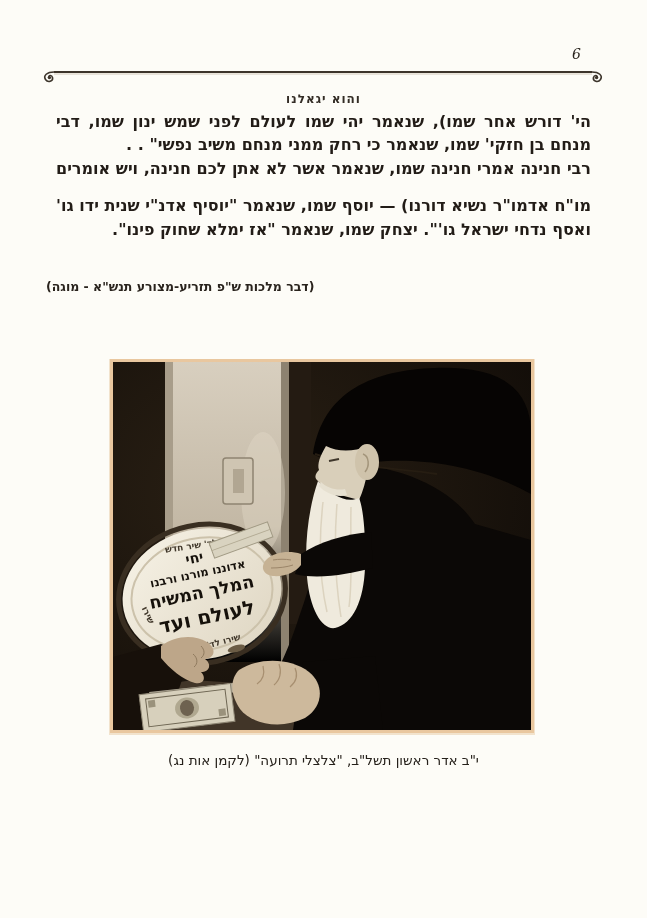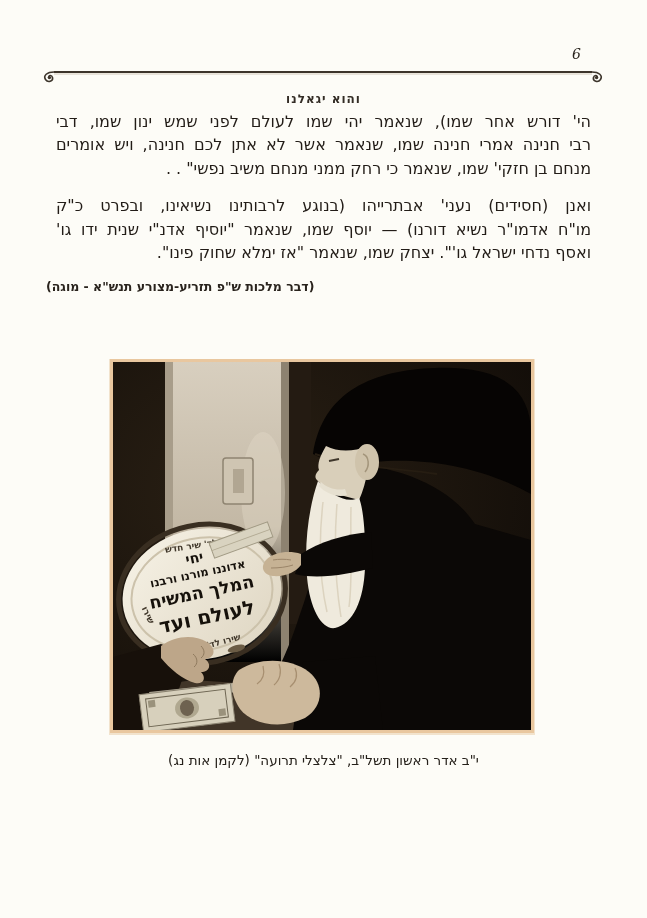--- a/index.html
+++ b/index.html
@@ -5,21 +5,21 @@
   html,body{margin:0;padding:0;}
   body{width:647px;height:918px;background:#e9e7e2;}
   .page{position:relative;width:647px;height:918px;background:#fdfcf7;overflow:hidden;
         font-family:"DejaVu Sans",sans-serif;color:#1f1a16;}
   .pagenum{position:absolute;top:46px;left:572px;font-family:"DejaVu Serif",serif;
            font-style:italic;font-size:14px;color:#2a241e;}
   .runhead{position:absolute;top:53px;left:0;right:0;text-align:center;
            font-size:12px;font-weight:bold;letter-spacing:1px;color:#332c25;margin-top:39px;}
   .rule{position:absolute;top:63px;left:42px;width:562px;height:26px;}
   .body{position:absolute;top:110px;left:56px;width:535px;direction:rtl;}
-  .tline{font-size:16px;font-weight:normal;line-height:23.4px;color:#221c17;}
+  .tline{font-size:16px;font-weight:bold;line-height:23.4px;color:#221c17;}
   .just{text-align:justify;text-align-last:justify;}
   .last{text-align:right;}
   .para2{margin-top:14px;}
   .citation{position:absolute;top:279px;left:46px;direction:rtl;
             font-size:12.5px;font-weight:bold;color:#29231d;}
   .photo{position:absolute;top:359px;left:110px;width:418px;height:368px;
          border:3px solid #e9c79f;margin:0;box-shadow:0 1px 0 1px #f2e3cd;}
   .photo svg{display:block;width:418px;height:368px;}
   .caption{position:absolute;top:752px;left:0;right:0;text-align:center;direction:rtl;
            font-size:13.5px;color:#25201a;}
@@ -42,25 +42,24 @@
     </g>
     <g>
       <path d="M550 9 C 557 9 561 12.5 558.5 16.5 C 556.2 20 550.5 18.5 551.5 14.5 C 552.3 11.6 555.8 12.2 555.2 14.6" fill="none" stroke="#3c342b" stroke-width="1.6"></path>
       <circle cx="554.6" cy="14.6" r="1.7" fill="#3c342b"></circle>
     </g>
   </svg>
 
   <main class="body">
     <div class="para">
       <div class="tline just">הי' דורש אחר שמו), שנאמר יהי שמו לעולם לפני שמש ינון שמו, דבי</div>
+      <div class="tline last">מנחם בן חזקי' שמו, שנאמר כי רחק ממני מנחם משיב נפשי" . .</div>
       <div class="tline just">רבי חנינה אמרי חנינה שמו, שנאמר אשר לא אתן לכם חנינה, ויש אומרים</div>
-      <div class="tline last">מנחם בן חזקי' שמו, שנאמר כי רחק ממני מנחם משיב נפשי" . .</div>
     </div>
     <div class="para para2">
-      <div class="tline just">ואנן (חסידים) נעני' אבתרייהו (בנוגע לרבותינו נשיאינו, ובפרט כ"ק</div>
       <div class="tline just">מו"ח אדמו"ר נשיא דורנו) — יוסף שמו, שנאמר "יוסיף אדנ"י שנית ידו גו'</div>
       <div class="tline last">ואסף נדחי ישראל גו'". יצחק שמו, שנאמר "אז ימלא שחוק פינו".</div>
     </div>
   </main>
 
   <div class="citation">(דבר מלכות ש"פ תזריע-מצורע תנש"א - מוגה)</div>
 
   <figure class="photo">
     <svg viewBox="0 0 418 368" preserveAspectRatio="none" aria-hidden="true">
       <defs>

